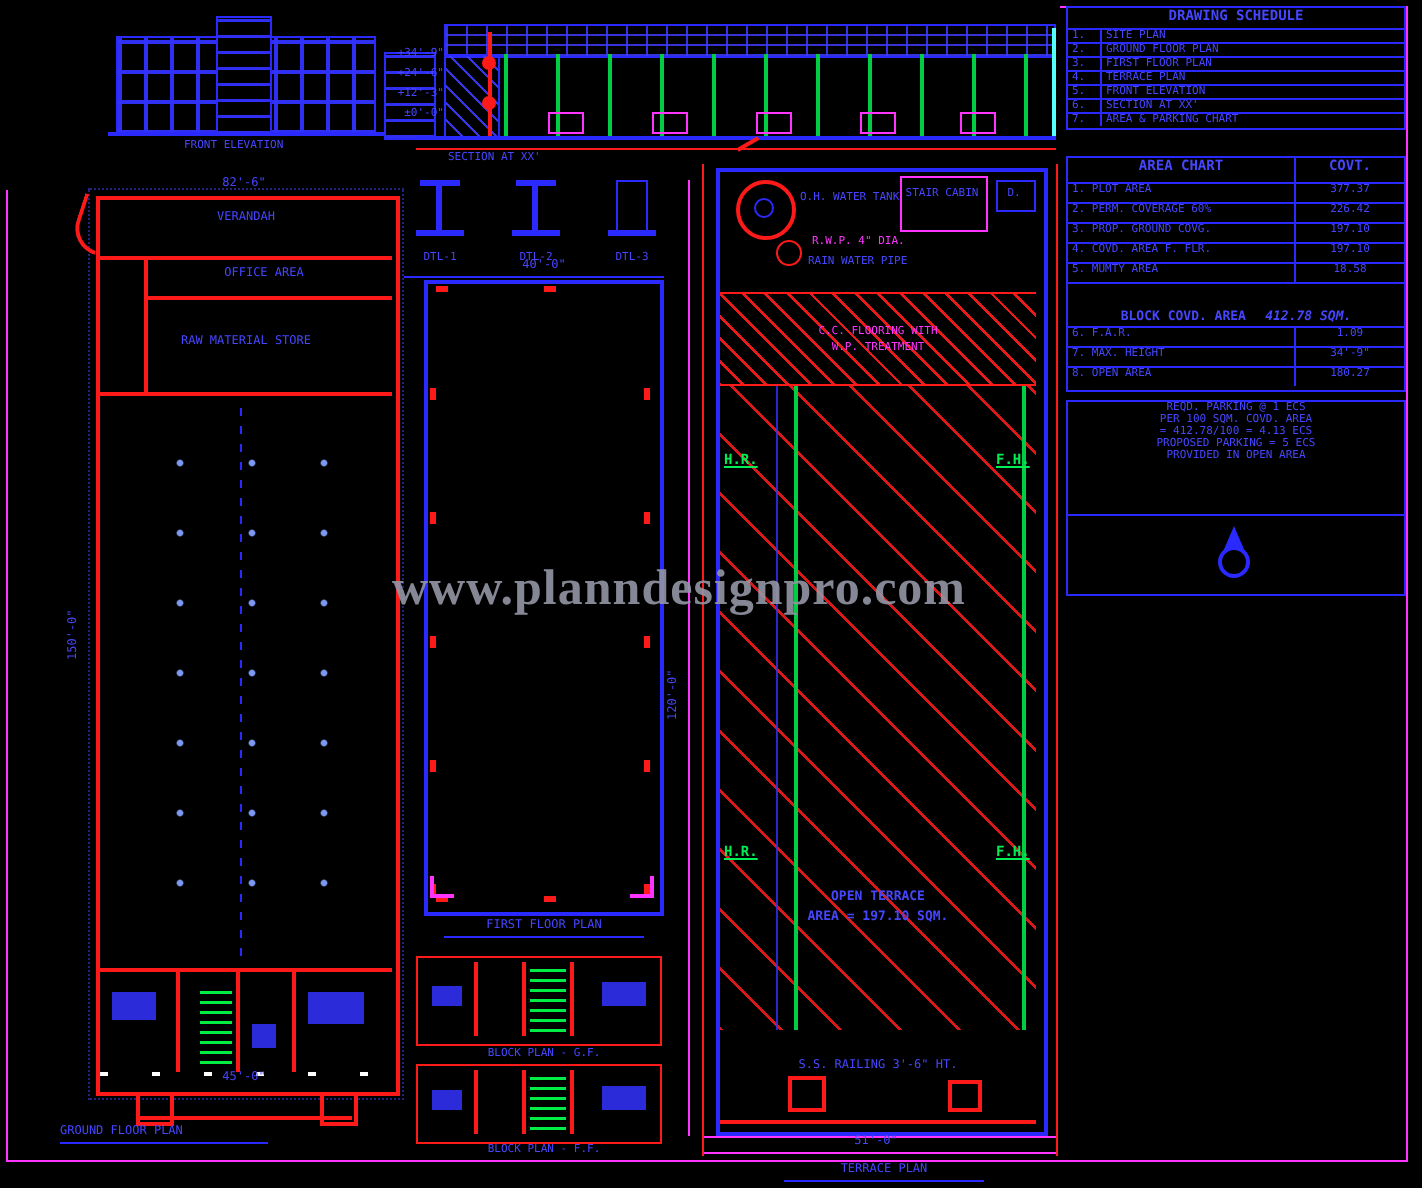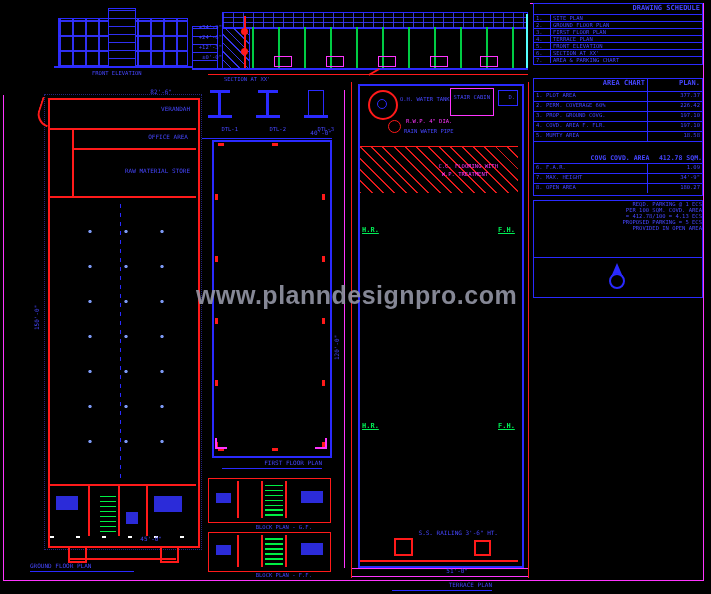--- a/index.html
+++ b/index.html
@@ -2,21 +2,21 @@
 <html><head>
 <meta charset="utf-8">
 <style>
   html,body{margin:0;padding:0;background:#000;}
   #sheet{position:relative;width:711px;height:594px;background:#000;overflow:hidden;
          font-family:"DejaVu Sans Mono", monospace;}
   .abs{position:absolute;}
   
   .t{position:absolute;color:#4646ff;font-size:6px;line-height:1.15;white-space:nowrap;}
   .t2{font-size:5.5px;}
-  .tc{text-align:right;}
+  .tc{text-align:center;}
   .tr{text-align:right;}
   .bold{font-weight:bold;}
   .mag{color:#ff35ff;}
   .grn{color:#00ee55;font-weight:bold;font-size:7px;text-decoration:underline;}
   .wrap{white-space:normal;}
   
   .bblue{border:1px solid #2a2aff;}
   .bblue2{border:2px solid #2a2aff;}
   .bred{border:2px solid #ff1a1a;}
   .bred1{border:1.5px solid #ff1a1a;}
@@ -43,21 +43,21 @@
   .stair{background-image:repeating-linear-gradient(0deg, #00ee44 0 1.5px, transparent 1.5px 5px);}
   .ticksV{background-image:repeating-linear-gradient(0deg, #ff1a1a 0 6px, transparent 6px 62px);}
   .ticksH{background-image:repeating-linear-gradient(90deg, #ff1a1a 0 6px, transparent 6px 54px);}
   .dashblue{background-image:repeating-linear-gradient(0deg, #2a2aff 0 4px, transparent 4px 9px);}
   .whiteticks{background-image:repeating-linear-gradient(90deg, #fff 0 4px, transparent 4px 26px);}
   .vtext{writing-mode:vertical-rl;transform:rotate(180deg);}
   
   .trow{display:flex;border-bottom:1px solid #2a2aff;}
   .cell{color:#4646ff;font-size:5.5px;line-height:1;padding:1px 2px;overflow:hidden;white-space:nowrap;}
   #watermark{position:absolute;left:196px;top:281px;width:330px;
-      font-family:Liberation Sans, sans-serif;font-weight:bold;font-size:25px;
+      font-family:Liberation Serif, serif;font-weight:bold;font-size:25px;
       color:rgba(148,150,165,.9);letter-spacing:.5px;z-index:50;}
 </style>
 </head>
 <body>
 
 <div id="sheet">
 
   <div class="abs lmag" style="left:703px;top:3px;width:1px;height:578px;"></div>
   <div class="abs lmag" style="left:3px;top:580px;width:701px;height:1px;"></div>
   <div class="abs lmag" style="left:3px;top:95px;width:1px;height:486px;"></div>
@@ -93,21 +93,21 @@
     </div>
     <div class="trow" style="height:6px;border-bottom:none;">
       <div class="cell" style="width:12px;border-right:1px solid #2a2aff;">7.</div>
       <div class="cell" style="flex:1;">AREA &amp; PARKING CHART</div>
     </div>
   </div>
 
   <div class="abs bblue" style="left:533px;top:78px;width:168px;height:116px;">
     <div class="trow" style="height:12px;">
       <div class="cell bold tc" style="flex:1;font-size:7px;border-right:1px solid #2a2aff;">AREA CHART</div>
-      <div class="cell bold tc" style="width:50px;font-size:7px;">PLAN.</div>
+      <div class="cell bold tc" style="width:50px;font-size:7px;">COVT.</div>
     </div>
     <div class="trow" style="height:9px;">
       <div class="cell" style="flex:1;border-right:1px solid #2a2aff;">1. PLOT AREA</div>
       <div class="cell tc" style="width:50px;">377.37</div>
     </div>
     <div class="trow" style="height:9px;">
       <div class="cell" style="flex:1;border-right:1px solid #2a2aff;">2. PERM. COVERAGE 60%</div>
       <div class="cell tc" style="width:50px;">226.42</div>
     </div>
     <div class="trow" style="height:9px;">
@@ -116,22 +116,22 @@
     </div>
     <div class="trow" style="height:9px;">
       <div class="cell" style="flex:1;border-right:1px solid #2a2aff;">4. COVD. AREA F. FLR.</div>
       <div class="cell tc" style="width:50px;">197.10</div>
     </div>
     <div class="trow" style="height:9px;">
       <div class="cell" style="flex:1;border-right:1px solid #2a2aff;">5. MUMTY AREA</div>
       <div class="cell tc" style="width:50px;">18.58</div>
     </div>
     <div class="trow tc" style="height:18px;display:block;padding-top:3px;">
-      <span class="bold" style="color:#4646ff;font-size:6.5px;">COVG COVD. AREA</span>
-      <span class="bold" style="color:#4646ff;font-size:6.5px;">412.78 SQM.</span>
+      <span class="bold" style="color:#4646ff;font-size:6.5px;">BLOCK COVD. AREA</span>
+      <span class="bold" style="color:#4646ff;font-size:6.5px;font-style:italic;">412.78 SQM.</span>
     </div>
     <div class="trow" style="height:9px;">
       <div class="cell" style="flex:1;border-right:1px solid #2a2aff;">6. F.A.R.</div>
       <div class="cell tc" style="width:50px;">1.09</div>
     </div>
     <div class="trow" style="height:9px;">
       <div class="cell" style="flex:1;border-right:1px solid #2a2aff;">7. MAX. HEIGHT</div>
       <div class="cell tc" style="width:50px;">34'-9"</div>
     </div>
     <div class="trow" style="height:9px;border-bottom:none;">
@@ -285,20 +285,27 @@
     </div>
     <div class="abs" style="left:38px;top:42px;width:11px;height:11px;border:1.5px solid #ff1a1a;border-radius:50%;"></div>
     <div class="t t2 mag" style="left:56px;top:40px;">R.W.P. 4" DIA.</div>
     <div class="t t2" style="left:54px;top:50px;">RAIN WATER PIPE</div>
 
     <div class="abs hatch-dense" style="left:10px;top:68px;width:158px;height:46px;border-top:1.5px solid #ff1a1a;">
       <div class="t t2 tc mag" style="left:20px;top:16px;width:118px;">C.C. FLOORING WITH</div>
       <div class="t t2 tc mag" style="left:30px;top:24px;width:98px;">W.P. TREATMENT</div>
     </div>
 
+    <div class="abs hatch" style="left:10px;top:114px;width:158px;height:322px;border-top:1.5px solid #ff1a1a;">
+      <div class="abs" style="left:28px;top:0;width:1px;height:322px;background:rgba(50,50,255,.8);"></div>
+      <div class="abs lgrn" style="left:37px;top:0;width:2px;height:322px;"></div>
+      <div class="abs lgrn" style="left:151px;top:0;width:2px;height:322px;"></div>
+      <div class="t tc bold" style="left:30px;top:252px;width:98px;font-size:6.5px;">OPEN TERRACE</div>
+      <div class="t tc bold" style="left:24px;top:262px;width:110px;font-size:6.5px;">AREA = 197.10 SQM.</div>
+    </div>
 
     <div class="grn abs" style="left:12px;top:148px;">H.R.</div>
     <div class="grn abs" style="left:148px;top:148px;">F.H.</div>
     <div class="grn abs" style="left:12px;top:344px;">H.R.</div>
     <div class="grn abs" style="left:148px;top:344px;">F.H.</div>
 
     <div class="t tc" style="left:30px;top:452px;width:118px;">S.S. RAILING 3'-6" HT.</div>
     <div class="abs bred" style="left:44px;top:460px;width:15px;height:14px;"></div>
     <div class="abs bred" style="left:124px;top:462px;width:13px;height:12px;"></div>
     <div class="abs lred" style="left:10px;top:482px;width:158px;height:2px;"></div>

